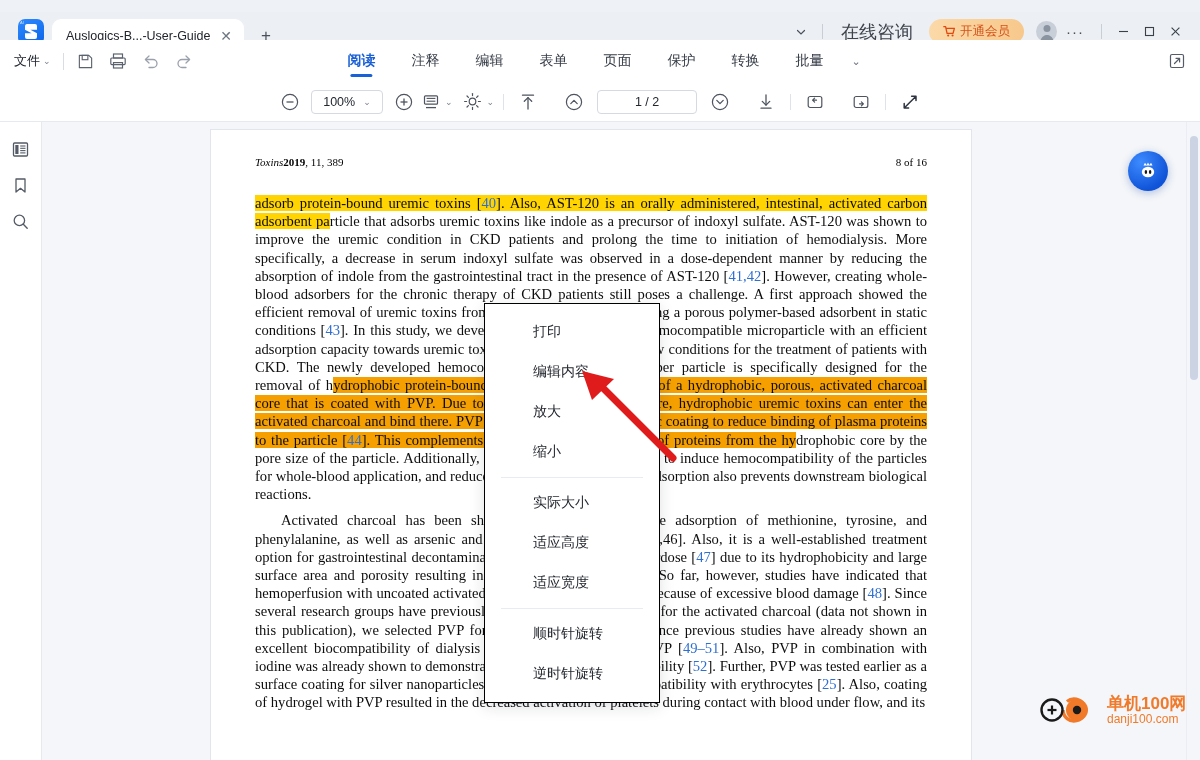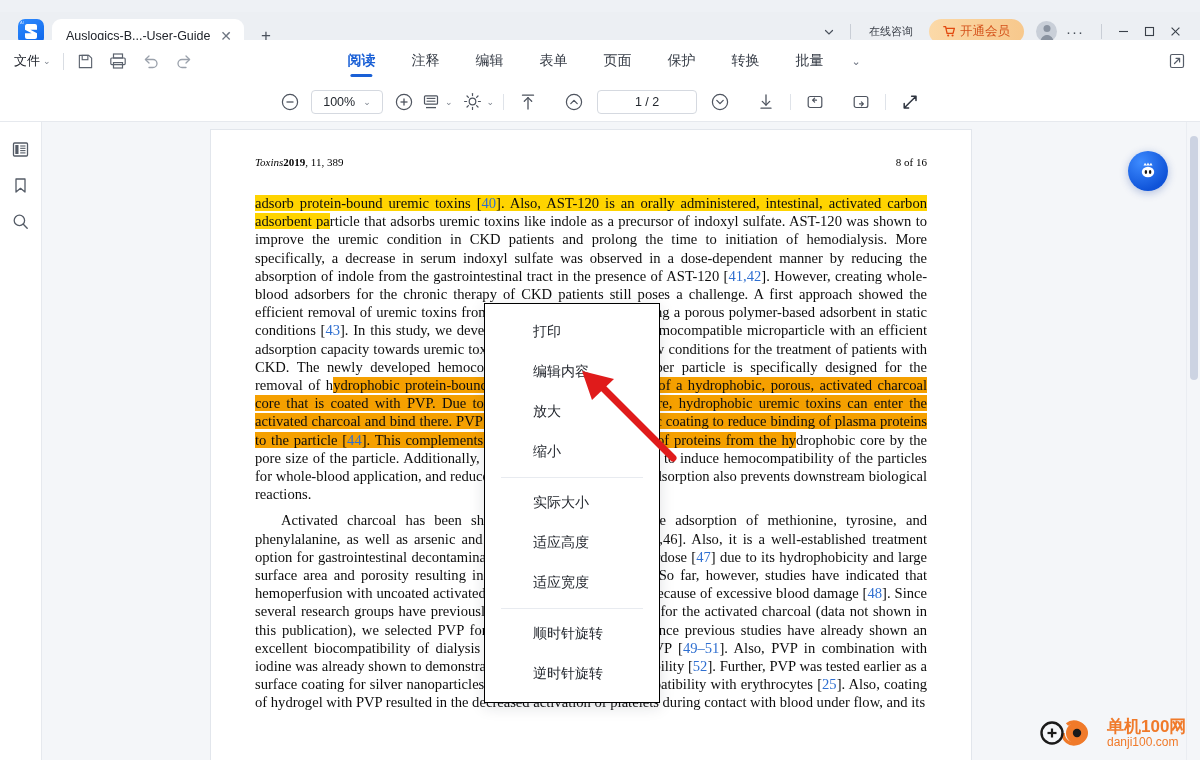--- a/index.html
+++ b/index.html
@@ -54,21 +54,21 @@
   }
   .tab-new { margin: 0 0 7px 13px; font-size: 17px; color: #4a515c; }
   .title-spacer { flex: 1 1 auto; }
   .tb-right { display: flex; align-items: center; gap: 0; margin: 0 12px 8px 0; }
   .tb-icon {
     width: 26px; height: 24px;
     display: flex; align-items: center; justify-content: center;
     color: #5b6270;
   }
   .tb-sep { width: 1px; height: 15px; background: #c9ced6; margin: 0 8px; }
-  .tb-link { font-size: 11px; color: #3d424b; padding: 0 10px; white-space: nowrap; }
+  .tb-link { font-size: 18px; color: #3d424b; padding: 0 10px; white-space: nowrap; }
   .vip-btn {
     height: 25px; border-radius: 13px;
     background: linear-gradient(90deg,#fbd9a8,#f7c88c);
     display: flex; align-items: center; gap: 4px;
     padding: 0 14px; margin-left: 6px;
     color: #d4511a; font-size: 12.5px; white-space: nowrap;
   }
   .avatar {
     width: 21px; height: 21px; border-radius: 50%;
     background: #c9cfd8; margin-left: 12px; position: relative;
@@ -213,21 +213,21 @@
   .ai-fab {
     position: absolute; left: 1128px; top: 151px;
     width: 40px; height: 40px; border-radius: 50%;
     background: radial-gradient(circle at 32% 28%, #3d8bff, #0f53d8 72%);
     box-shadow: 0 2px 8px rgba(20,60,160,.3);
     display: flex; align-items: center; justify-content: center; z-index: 30;
   }
 
   
   .watermark {
-    position: absolute; left: 1038px; top: 714px;
+    position: absolute; left: 1038px; top: 691px;
     display: flex; align-items: center; gap: 7px; z-index: 35;
   }
   .wm-text { display: flex; flex-direction: column; line-height: 1.05; }
   .wm-cn { font-size: 17px; color: #f07a2a; font-weight: bold; }
   .wm-en { font-size: 12px; color: #f07a2a; }
 </style>
 </head>
 <body>
 
 <div class="app">

